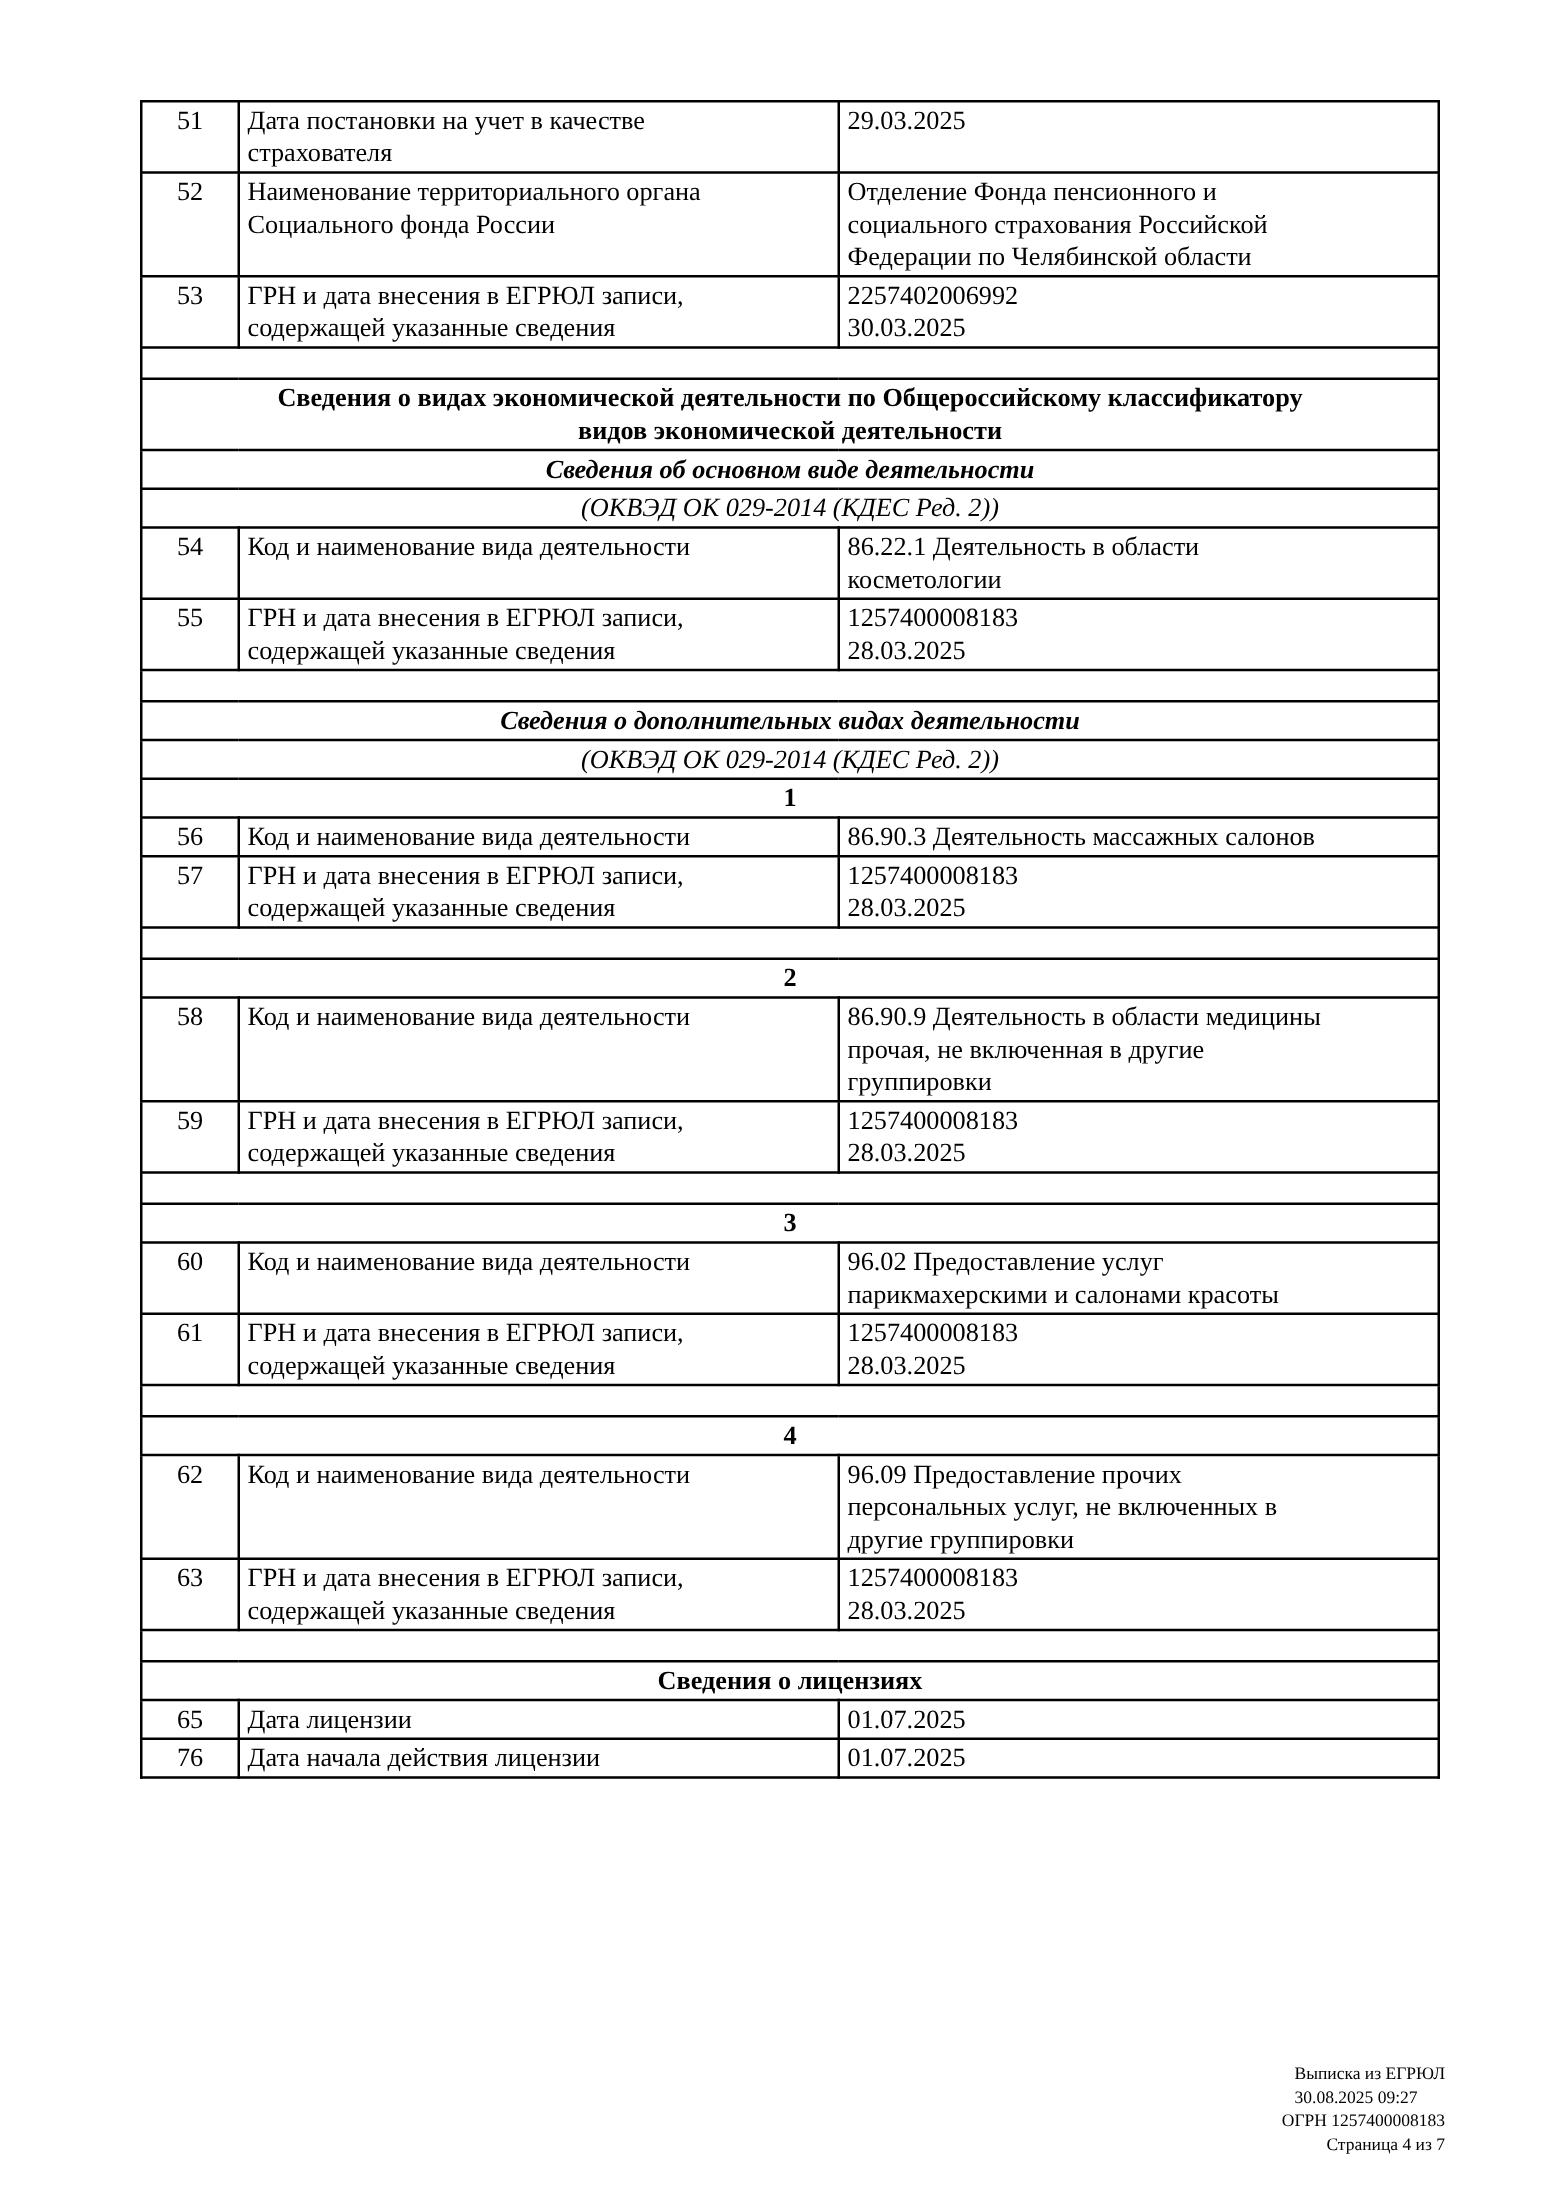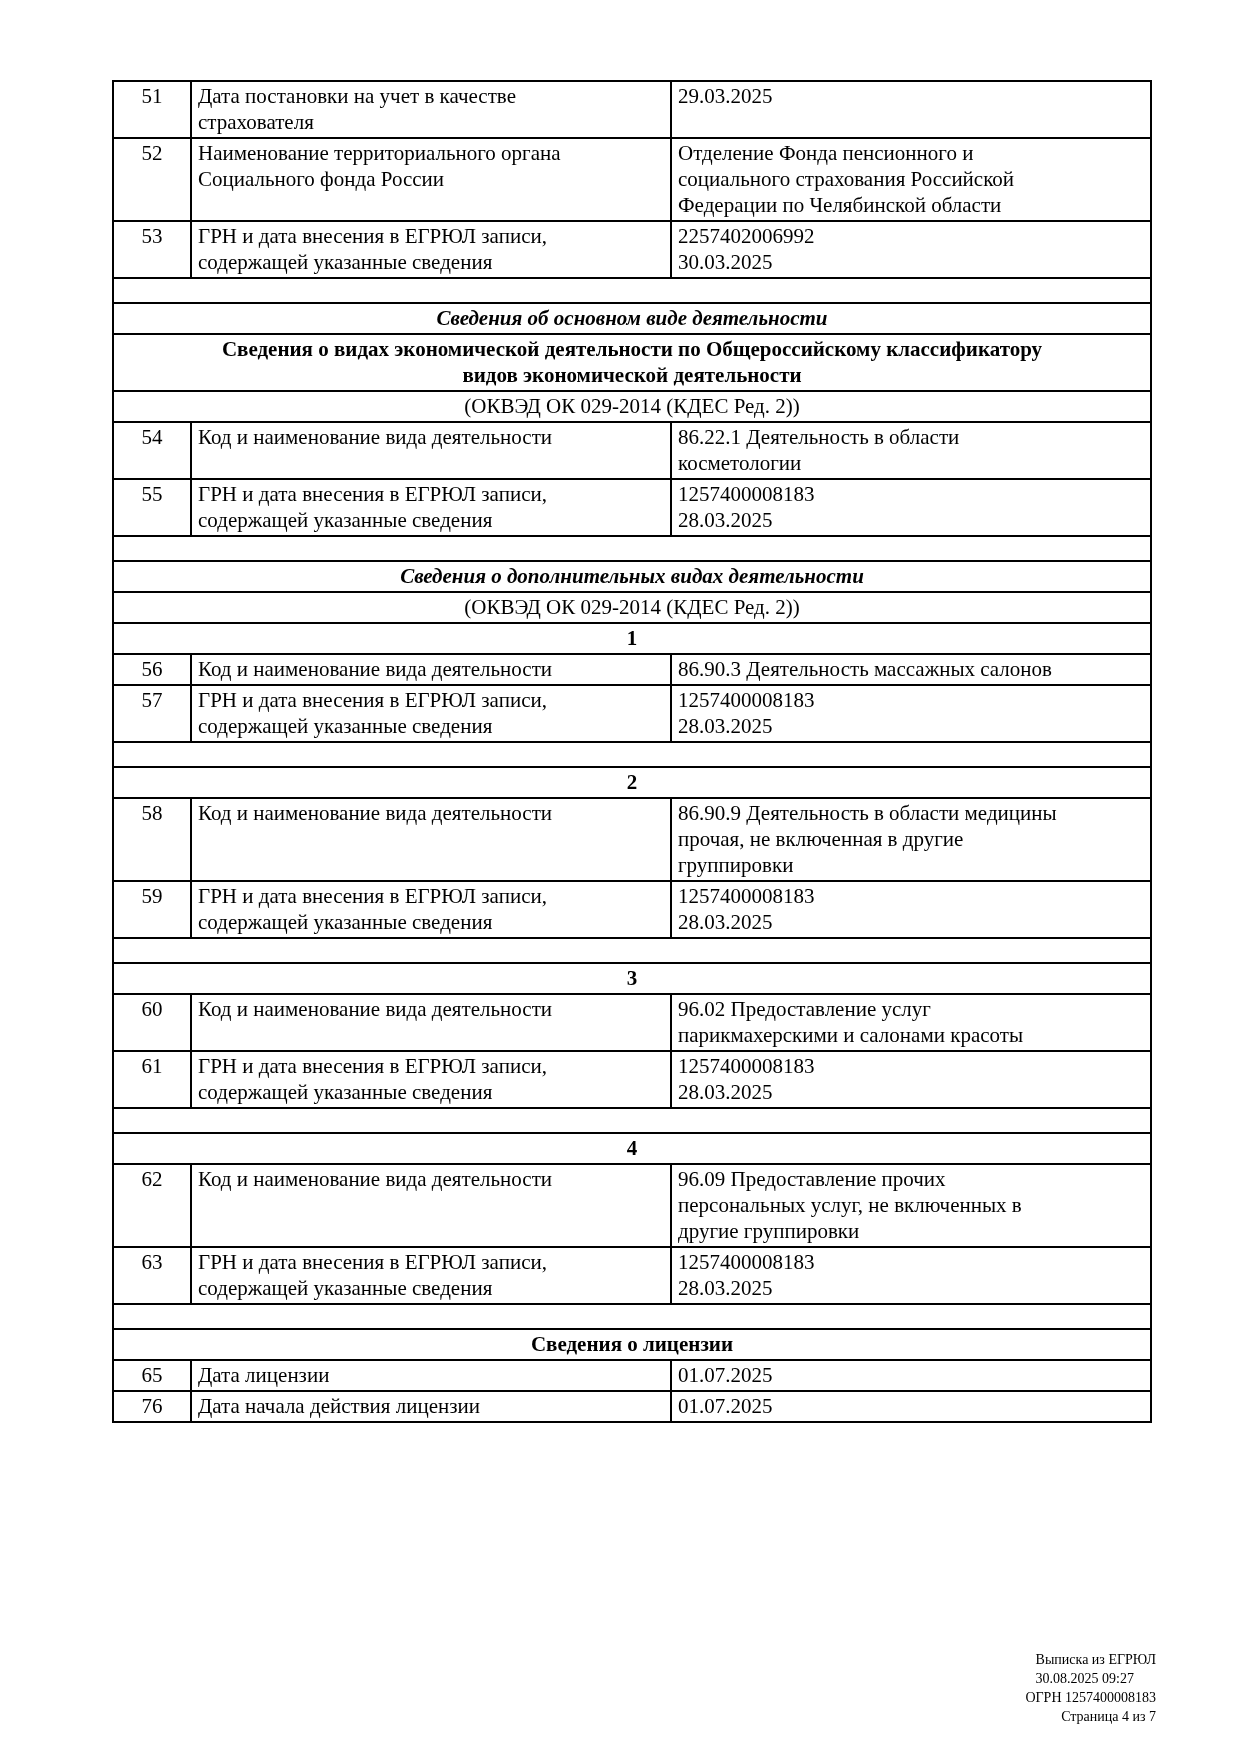--- a/index.html
+++ b/index.html
@@ -34,21 +34,21 @@
   }
   td.cell-num   { text-align: center; }
   td.cell-label { white-space: pre-line; }
   td.cell-value { white-space: pre-line; }
 
   td.cell-spacer { height: 25px; padding: 0; }
 
   td.cell-hdr { text-align: center; white-space: pre-line; }
   td.cell-hdr.header-bold        { font-weight: bold; }
   td.cell-hdr.header-bold-italic { font-weight: bold; font-style: italic; }
-  td.cell-hdr.header-italic      { }
+  td.cell-hdr.header-italic      { font-style: italic; }
   td.cell-hdr.number             { font-weight: bold; }
 
   .footer {
     position: absolute;
     left: 112px;
     width: 1044px;
     top: 1650px;
     display: flex;
     align-items: flex-end;
     font-size: 14px;
@@ -89,25 +89,25 @@
           <td class="cell-num">53</td>
           <td class="cell-label">ГРН и дата внесения в ЕГРЮЛ записи,
 содержащей указанные сведения</td>
           <td class="cell-value">2257402006992
 30.03.2025</td>
         </tr>
         <tr>
           <td colspan="3" class="cell-spacer"></td>
         </tr>
         <tr>
-          <td colspan="3" class="cell-hdr header-bold-italic">Сведения об основном виде деятельности</td>
-        </tr>
-        <tr>
           <td colspan="3" class="cell-hdr header-bold">Сведения о видах экономической деятельности по Общероссийскому классификатору
 видов экономической деятельности</td>
+        </tr>
+        <tr>
+          <td colspan="3" class="cell-hdr header-bold-italic">Сведения об основном виде деятельности</td>
         </tr>
         <tr>
           <td colspan="3" class="cell-hdr header-italic">(ОКВЭД ОК 029-2014 (КДЕС Ред. 2))</td>
         </tr>
         <tr>
           <td class="cell-num">54</td>
           <td class="cell-label">Код и наименование вида деятельности</td>
           <td class="cell-value">86.22.1 Деятельность в области
 косметологии</td>
         </tr>
@@ -198,21 +198,21 @@
           <td class="cell-num">63</td>
           <td class="cell-label">ГРН и дата внесения в ЕГРЮЛ записи,
 содержащей указанные сведения</td>
           <td class="cell-value">1257400008183
 28.03.2025</td>
         </tr>
         <tr>
           <td colspan="3" class="cell-spacer"></td>
         </tr>
         <tr>
-          <td colspan="3" class="cell-hdr header-bold">Сведения о лицензии</td>
+          <td colspan="3" class="cell-hdr header-bold">Сведения о лицензиях</td>
         </tr>
         <tr>
           <td class="cell-num">65</td>
           <td class="cell-label">Дата лицензии</td>
           <td class="cell-value">01.07.2025</td>
         </tr>
         <tr>
           <td class="cell-num">76</td>
           <td class="cell-label">Дата начала действия лицензии</td>
           <td class="cell-value">01.07.2025</td>

